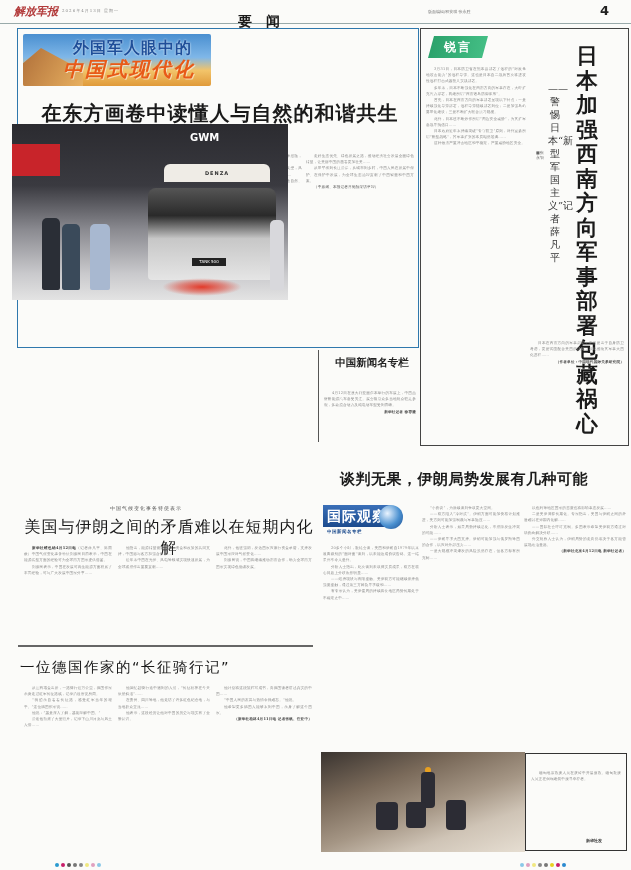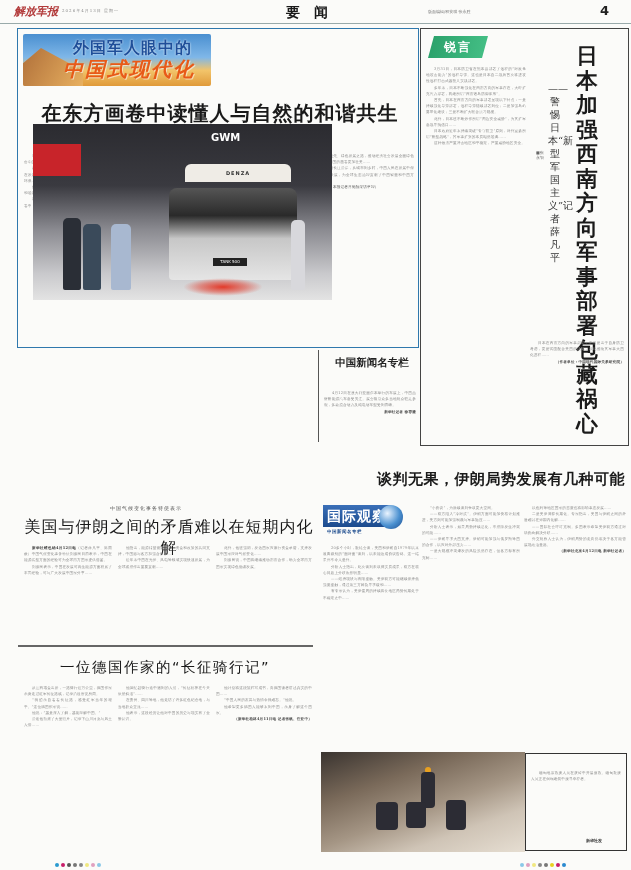--- a/index.html
+++ b/index.html
@@ -3,52 +3,52 @@
 <meta charset="utf-8">
 <style>
   * { box-sizing: border-box; margin: 0; padding: 0; }
   body { width: 631px; height: 870px; background: #fbfbf9; font-family: "DejaVu Serif", serif; color: #444; overflow: hidden; position: relative; }
   .abs { position: absolute; }
   .txt { font-size: 3.6px; line-height: 6.2px; color: #8a8a8a; text-align: justify; overflow: hidden; letter-spacing: 0.2px; }
   .txt p { text-indent: 8px; }
   .masthead { top: 0; left: 0; width: 631px; height: 24px; border-bottom: 1px solid #9aa; }
   .mast-logo { left: 14px; top: 4px; font-family: "DejaVu Serif", serif; font-style: italic; font-weight: bold; font-size: 11px; color: #b23a3a; }
   .mast-date { left: 62px; top: 8px; font-size: 4px; color: #888; letter-spacing: 1px; }
-  .mast-section { left: 238px; top: 4px; font-family: "DejaVu Sans", sans-serif; font-weight: bold; font-size: 14px; color: #1a1a1a; letter-spacing: 14px; margin-left: 48px; }
+  .mast-section { left: 238px; top: 13px; font-family: "DejaVu Sans", sans-serif; font-weight: bold; font-size: 14px; color: #1a1a1a; letter-spacing: 14px; }
   .mast-editor { left: 428px; top: 9px; font-size: 4px; color: #777; }
   .mast-page { left: 600px; top: 3px; font-family: "DejaVu Sans", sans-serif; font-weight: bold; font-size: 13px; color: #222; }
   .banner { left: 23px; top: 34px; width: 188px; height: 52px; background: linear-gradient(180deg,#4a8fd0 0%,#7fb7e8 45%,#f2c46a 70%,#e09a3a 100%); border-radius: 2px; overflow: hidden; }
   .banner-wall { position: absolute; left: 0; bottom: 0; width: 60px; height: 38px; background: linear-gradient(120deg,#b0703a,#e8b060); clip-path: polygon(0 40%, 30% 0, 100% 60%, 100% 100%, 0 100%); }
   .banner-t1 { position: absolute; left: 50px; top: 4px; font-family: "DejaVu Sans", sans-serif; font-weight: bold; font-size: 16px; color: #1f4f9a; letter-spacing: 1px; text-shadow: 0 0 2px #fff; }
   .banner-t2 { position: absolute; left: 40px; top: 22px; font-family: "DejaVu Serif", serif; font-weight: bold; font-style: italic; font-size: 20px; color: #e85a18; letter-spacing: 2px; text-shadow: 1px 1px 0 #fff8; }
   .head1 { left: 30px; top: 96px; width: 305px; text-align: center; font-family: "DejaVu Sans", sans-serif; font-weight: bold; font-size: 19px; color: #1a1a1a; letter-spacing: 1px; }
   .byline1 { left: 180px; top: 134px; font-size: 4.4px; color: #555; }
-  .photo1 { left: 33px; top: 124px; width: 299px; height: 176px; background: linear-gradient(180deg,#2b2b30 0%,#3a3a40 35%,#8a8a90 60%,#c9c9cc 85%,#e3e3e3 100%); overflow: hidden; }
+  .photo1 { left: 12px; top: 124px; width: 276px; height: 176px; background: linear-gradient(180deg,#2b2b30 0%,#3a3a40 35%,#8a8a90 60%,#c9c9cc 85%,#e3e3e3 100%); overflow: hidden; }
   .ph-red { position: absolute; left: 0; top: 20px; width: 48px; height: 32px; background: #c8242a; }
   .ph-gwm { position: absolute; left: 178px; top: 8px; font-family: "DejaVu Sans", sans-serif; font-weight: bold; font-size: 10px; color: #fff; }
   .ph-booth { position: absolute; left: 152px; top: 40px; width: 106px; height: 18px; background: #efece6; border-radius: 6px 6px 0 0; font-family: "DejaVu Sans", sans-serif; font-size: 5px; font-weight: bold; color: #333; text-align: center; line-height: 18px; letter-spacing: 1px; }
   .ph-car { position: absolute; left: 136px; top: 64px; width: 128px; height: 92px; background: linear-gradient(180deg,#555 0%,#2a2a2a 30%,#c7c7c7 55%,#e5e5e5 100%); border-radius: 8px 8px 4px 4px; }
   .ph-plate { position: absolute; left: 180px; top: 134px; width: 34px; height: 8px; background: #222; color: #fff; font-family: "DejaVu Sans", sans-serif; font-size: 4px; text-align: center; line-height: 8px; }
   .ph-glow { position: absolute; left: 150px; top: 154px; width: 80px; height: 18px; background: radial-gradient(ellipse at center,#e23a2a 0%,#e23a2a80 40%,transparent 70%); }
   .ph-person { position: absolute; bottom: 10px; background: #2a2e36; border-radius: 5px 5px 2px 2px; }
   .car-title { left: 326px; top: 147px; width: 92px; text-align: center; font-family: "DejaVu Serif", serif; font-weight: bold; font-size: 10.5px; color: #222; line-height: 15px; }
   .ruijian { left: 420px; top: 28px; width: 209px; height: 372px; border: 1.5px solid #444; }
   .ruijian-tag { left: 428px; top: 36px; width: 60px; height: 22px; background: linear-gradient(100deg,#2aa06a,#45c086); clip-path: polygon(10% 0,100% 0,90% 100%,0 100%); color: #fff; font-family: "DejaVu Sans", sans-serif; font-weight: bold; font-size: 12px; text-align: center; line-height: 22px; letter-spacing: 2px; }
   .ruijian-title { left: 571px; top: 44px; width: 32px; font-family: "DejaVu Sans", sans-serif; font-weight: bold; font-size: 21.5px; color: #1a1a1a; line-height: 24.5px; text-align: center; }
   .ruijian-sub { left: 548px; top: 82px; width: 14px; font-family: "DejaVu Serif", serif; font-size: 10px; color: #333; line-height: 13px; text-align: center; }
   .ruijian-author { left: 536px; top: 150px; width: 8px; font-size: 4px; color: #666; line-height: 5px; }
   .sep-rule { left: 18px; top: 645px; width: 295px; height: 2px; background: #666; }
-  .iran-head { left: 340px; top: 445px; width: 285px; text-align: right; font-family: "DejaVu Serif", serif; font-weight: bold; font-size: 15px; color: #1a1a1a; letter-spacing: 0.5px; }
+  .iran-head { left: 340px; top: 445px; width: 285px; text-align: left; font-family: "DejaVu Serif", serif; font-weight: bold; font-size: 15px; color: #1a1a1a; letter-spacing: 0.5px; }
   .iran-tag { left: 323px; top: 505px; width: 80px; height: 32px; }
   .iran-tag-box { position: absolute; left: 0; top: 0; width: 68px; height: 22px; background: linear-gradient(180deg,#3a6fb8,#1c4b8d); color: #fff; font-family: "DejaVu Sans", sans-serif; font-weight: bold; font-size: 14px; line-height: 22px; text-align: center; letter-spacing: 1px; }
   .iran-tag-globe { position: absolute; left: 56px; top: 0; width: 24px; height: 24px; border-radius: 50%; background: radial-gradient(circle at 35% 35%,#eaf4ff,#4a90d0 55%,#1c4b8d); }
   .iran-tag-sub { position: absolute; left: 4px; top: 24px; font-family: "DejaVu Sans", sans-serif; font-weight: bold; font-size: 4.5px; color: #1c4b8d; letter-spacing: 0.5px; }
   .climate-kicker { left: 110px; top: 505px; font-size: 5px; color: #555; letter-spacing: 1px; }
   .climate-head { left: 24px; top: 517px; width: 290px; text-align: center; font-family: "DejaVu Sans", sans-serif; font-size: 16px; color: #1a1a1a; letter-spacing: 1px; }
-  .german-head { left: 20px; top: 658px; width: 290px; text-align: center; font-family: "DejaVu Sans", sans-serif; font-size: 14.5px; color: #1a1a1a; letter-spacing: 1.5px; }
+  .german-head { left: 20px; top: 658px; width: 290px; font-family: "DejaVu Sans", sans-serif; font-size: 14.5px; color: #1a1a1a; letter-spacing: 1.5px; }
   .quake-photo { left: 321px; top: 752px; width: 204px; height: 100px; background: linear-gradient(160deg,#3a3430 0%,#7a6a5a 30%,#a59685 55%,#cfc4b6 75%,#e6ded2 100%); overflow: hidden; }
   .quake-worker { position: absolute; background: #2c2c34; border-radius: 4px; }
   .quake-helmet { position: absolute; width: 6px; height: 5px; border-radius: 3px 3px 1px 1px; background: #e8a020; }
   .quake-cap { left: 525px; top: 753px; width: 102px; height: 98px; border: 1.5px solid #333; }
   .dots { display: flex; gap: 2px; }
   .dot { width: 4px; height: 4px; border-radius: 50%; }
   .bold-lead { color: #333; font-weight: bold; }
   .credit { color: #444; font-weight: bold; text-align: right; display: block; }
 </style>
 </head>

